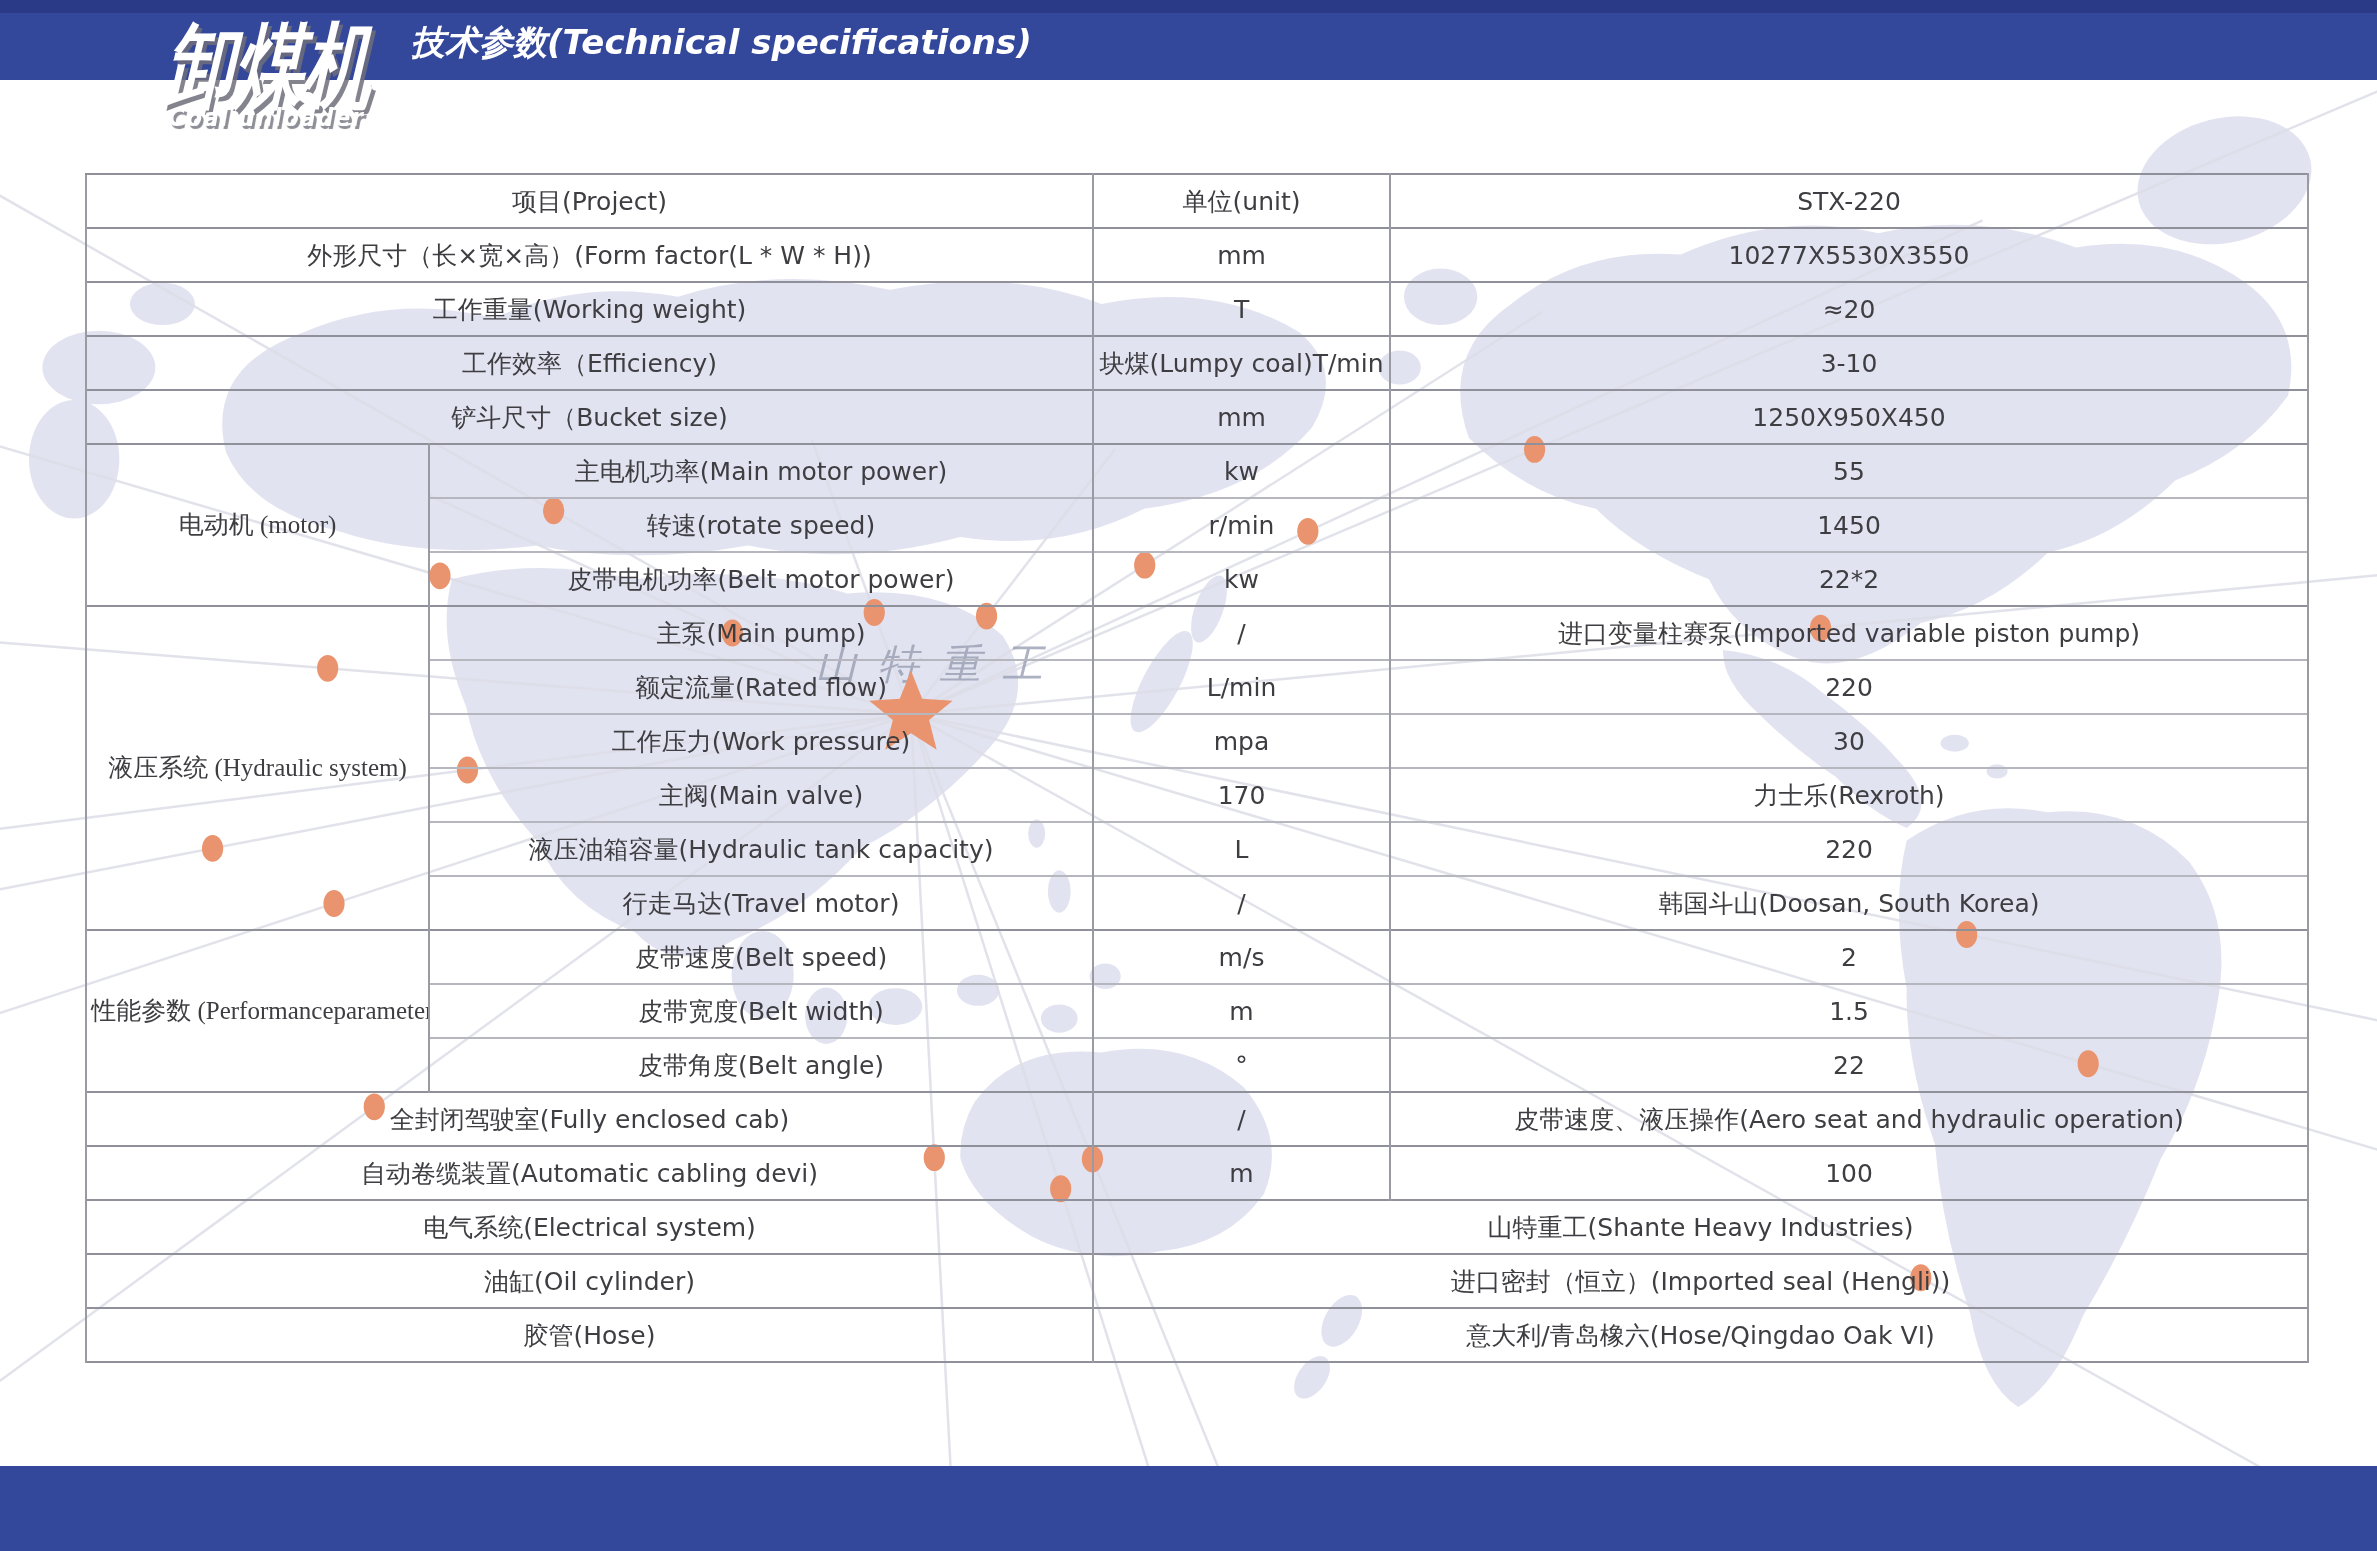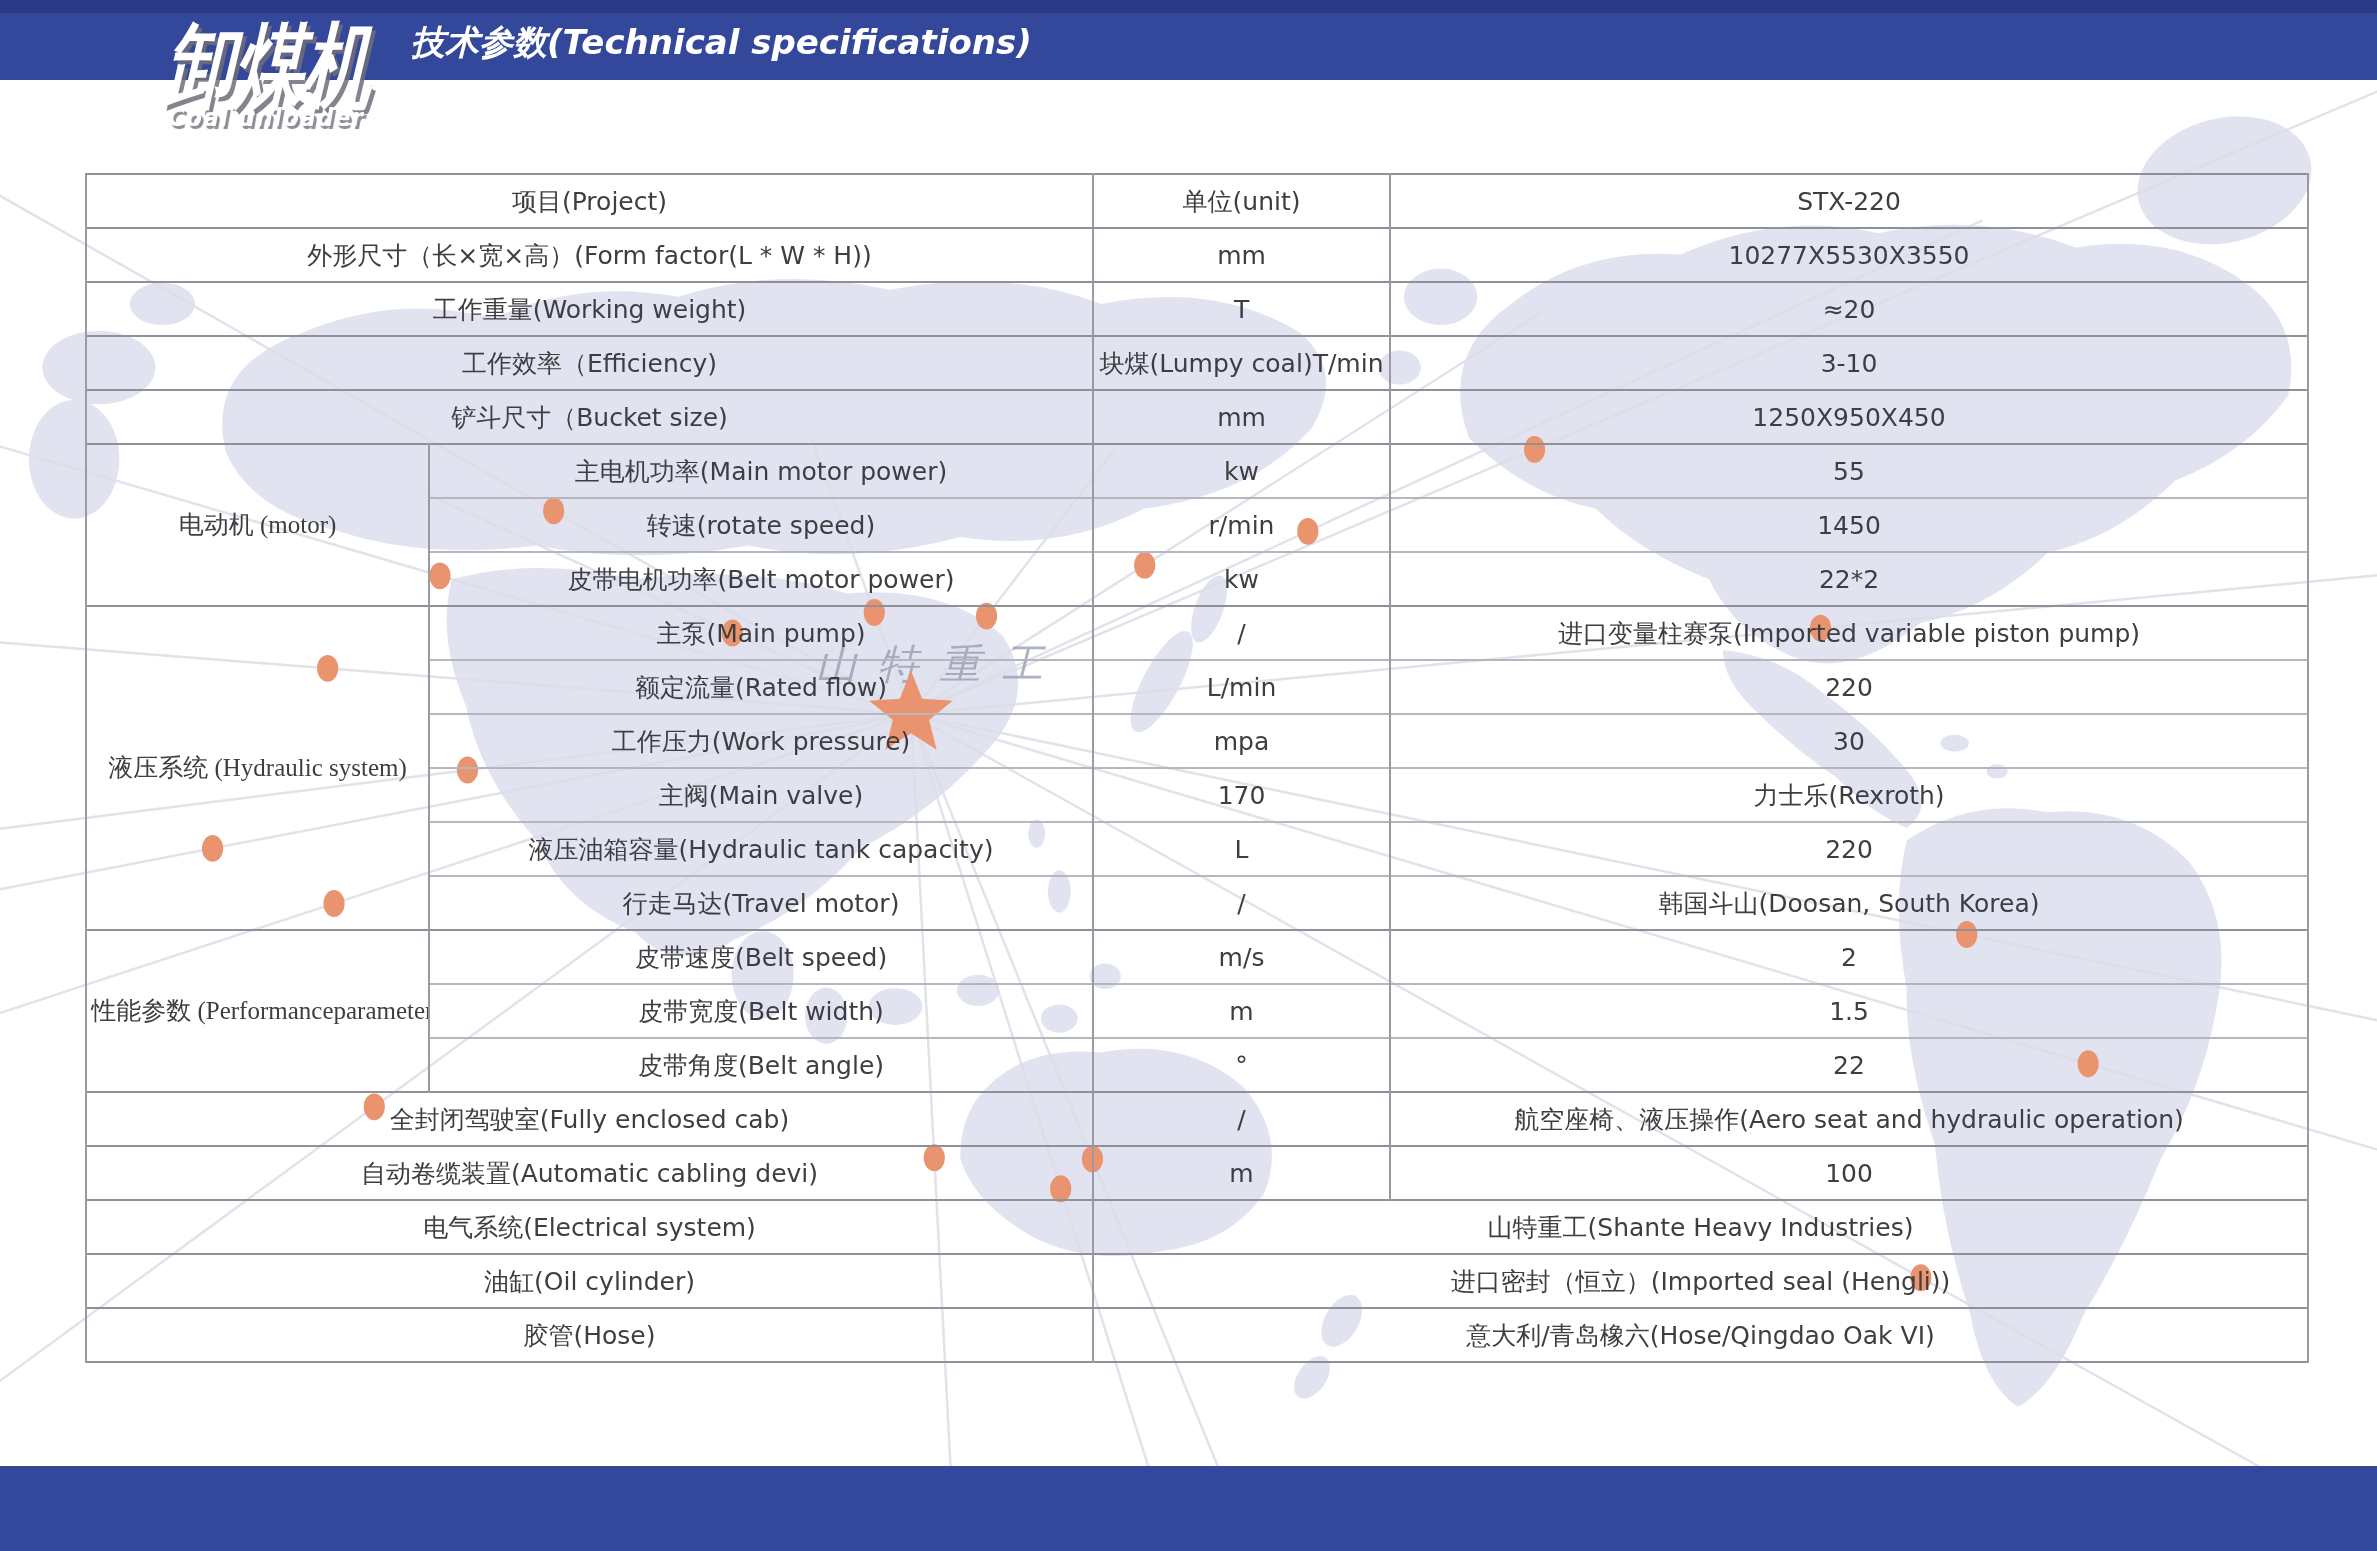--- a/index.html
+++ b/index.html
@@ -281,21 +281,21 @@
           <td>1.5</td>
         </tr>
         <tr class="minor">
           <td>皮带角度(Belt angle)</td>
           <td class="c-unit">°</td>
           <td>22</td>
         </tr>
         <tr class="major">
           <td colspan="2">全封闭驾驶室(Fully enclosed cab)</td>
           <td class="c-unit">/</td>
-          <td>航空座椅、液压操作(Aero seat and hydraulic operation)</td>
+          <td>皮带速度、液压操作(Aero seat and hydraulic operation)</td>
         </tr>
         <tr class="major">
           <td colspan="2">自动卷缆装置(Automatic cabling devi)</td>
           <td class="c-unit">m</td>
           <td>100</td>
         </tr>
         <tr class="major">
           <td colspan="2">电气系统(Electrical system)</td>
           <td colspan="2">山特重工(Shante Heavy Industries)</td>
         </tr>

